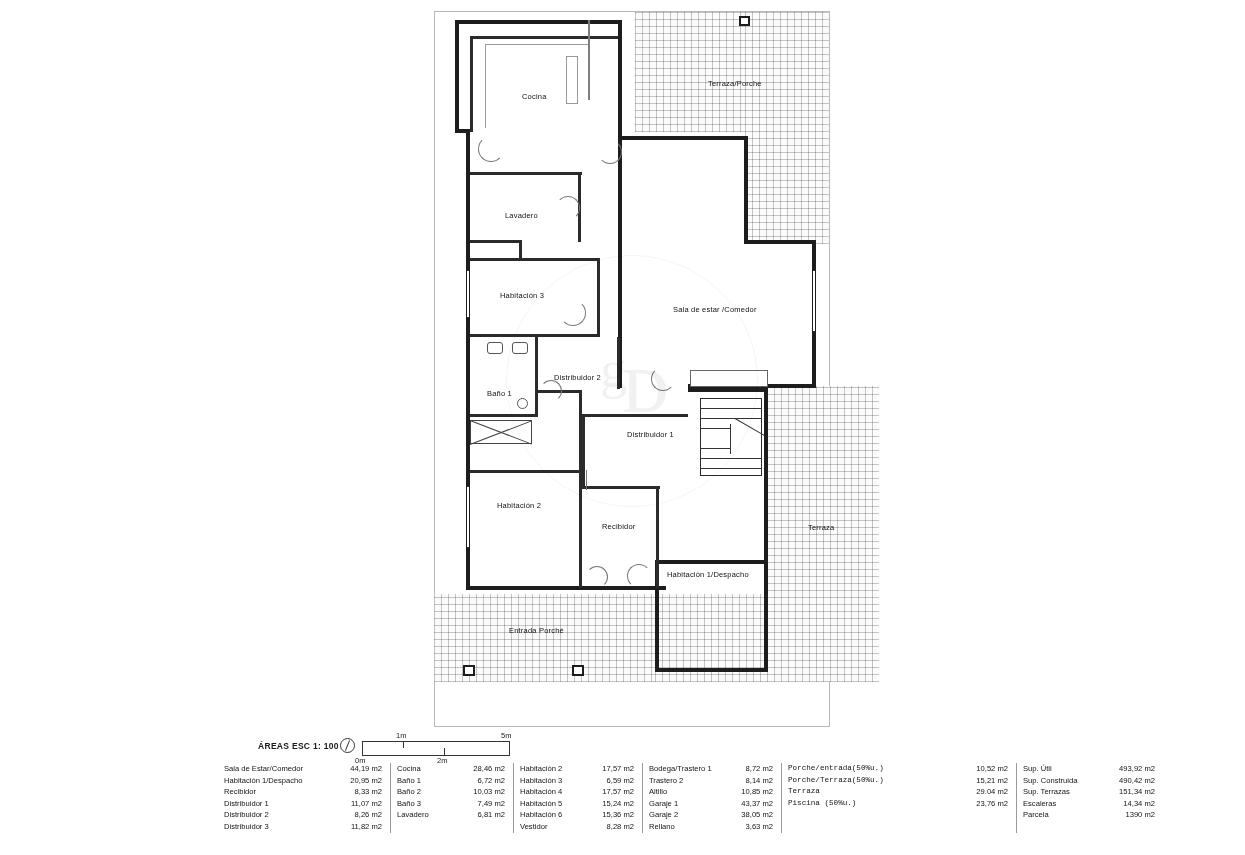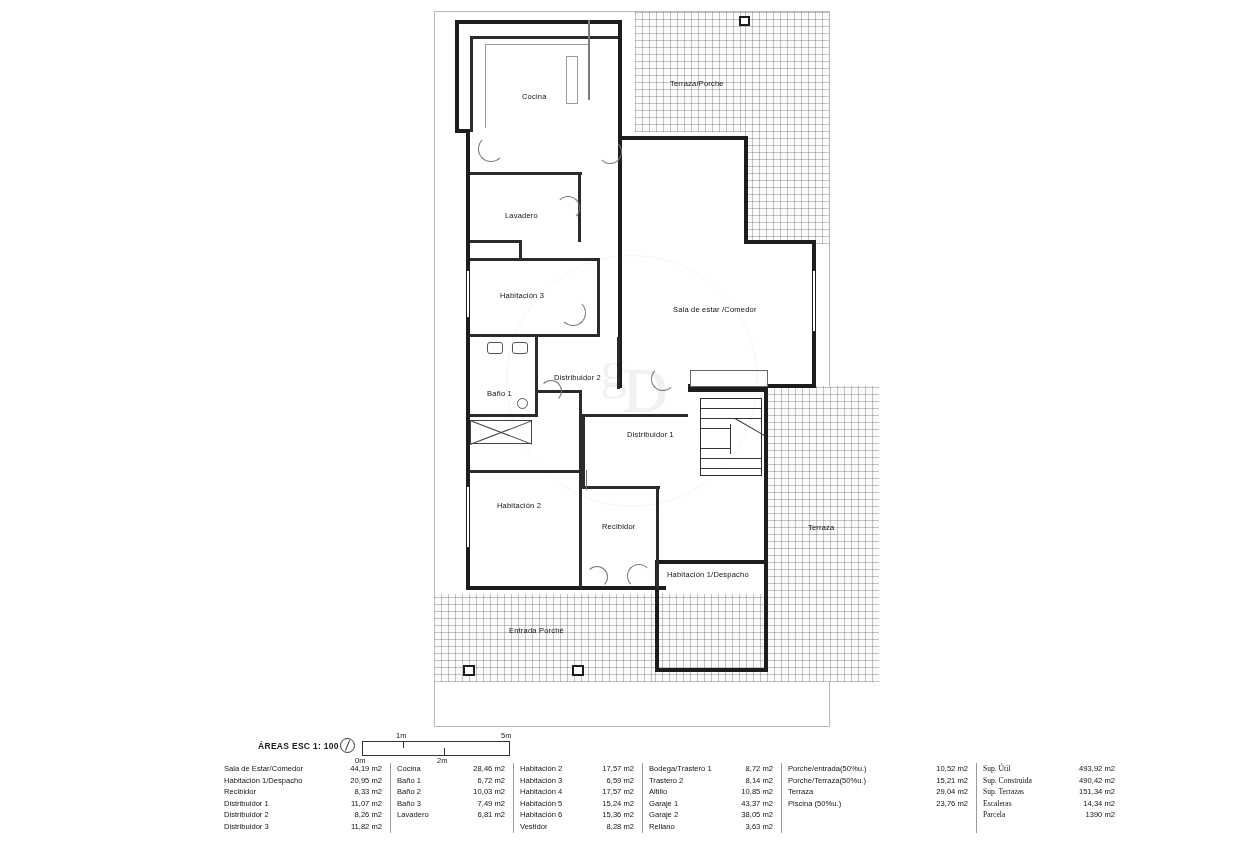--- a/index.html
+++ b/index.html
@@ -120,22 +120,22 @@
     box-sizing: border-box;
   }
   .col:first-child { border-left: none; padding-left: 0; }
   .arow { display: flex; white-space: nowrap; }
   .aname { display: inline-block; }
   .aval  { display: inline-block; text-align: right; }
   .c1 .aname { width: 100px; } .c1 .aval { width: 58px; }
   .c2 .aname { width: 56px; }  .c2 .aval { width: 52px; }
   .c3 .aname { width: 62px; }  .c3 .aval { width: 52px; }
   .c4 .aname { width: 80px; }  .c4 .aval { width: 44px; }
-  .c5 .aname { width: 132px; } .c5 .aval { width: 48px; }
-  .c6 .aname { width: 80px; font-family: Liberation Serif, serif; }  .c6 .aval { width: 52px; }
+  .c5 .aname { width: 132px; font-family: Liberation Mono, monospace; } .c5 .aval { width: 48px; margin-left: 40px; }
+  .c6 .aname { width: 80px; }  .c6 .aval { width: 52px; }
 </style>
 </head>
 <body>
 
 <div class="sheet">
 
   <div class="plan-frame"></div>
 
   <div class="hatch" style="left:635px; top:12px; width:194px; height:120px;"></div>
   <div class="hatch" style="left:745px; top:12px; width:84px; height:232px;"></div>
@@ -234,21 +234,21 @@
   <div class="door-arc" style="left:627px; top:564px; width:24px; height:24px; border-color:transparent; border-top-color:#777; border-left-color:#777;"></div>
   <div class="thin-line" style="left:586px; top:470px; width:1px; height:20px; background:#777;"></div>
 
   <div class="thin-line" style="left:467px; top:270px; width:2px; height:46px; background:#fff; border-top:1px solid #333; border-bottom:1px solid #333;"></div>
   <div class="thin-line" style="left:467px; top:486px; width:2px; height:60px; background:#fff; border-top:1px solid #333; border-bottom:1px solid #333;"></div>
   <div class="thin-line" style="left:813px; top:270px; width:2px; height:60px; background:#fff; border-top:1px solid #333; border-bottom:1px solid #333;"></div>
 
   <div class="watermark">ᵍᴅ</div>
 
   <div class="room-label" style="left:522px; top:92px;">Cocina</div>
-  <div class="room-label" style="left:670px; top:79px;">Terraza/Porche</div>
+  <div class="room-label" style="left:708px; top:79px;">Terraza/Porche</div>
   <div class="room-label" style="left:505px; top:211px;">Lavadero</div>
   <div class="room-label" style="left:500px; top:291px;">Habitación 3</div>
   <div class="room-label" style="left:673px; top:305px;">Sala de estar /Comedor</div>
   <div class="room-label" style="left:554px; top:373px;">Distribuidor 2</div>
   <div class="room-label" style="left:487px; top:389px;">Baño 1</div>
   <div class="room-label" style="left:627px; top:430px;">Distribuidor 1</div>
   <div class="room-label" style="left:497px; top:501px;">Habitación 2</div>
   <div class="room-label" style="left:602px; top:522px;">Recibidor</div>
   <div class="room-label" style="left:808px; top:523px;">Terraza</div>
   <div class="room-label" style="left:667px; top:570px;">Habitación 1/Despacho</div>

